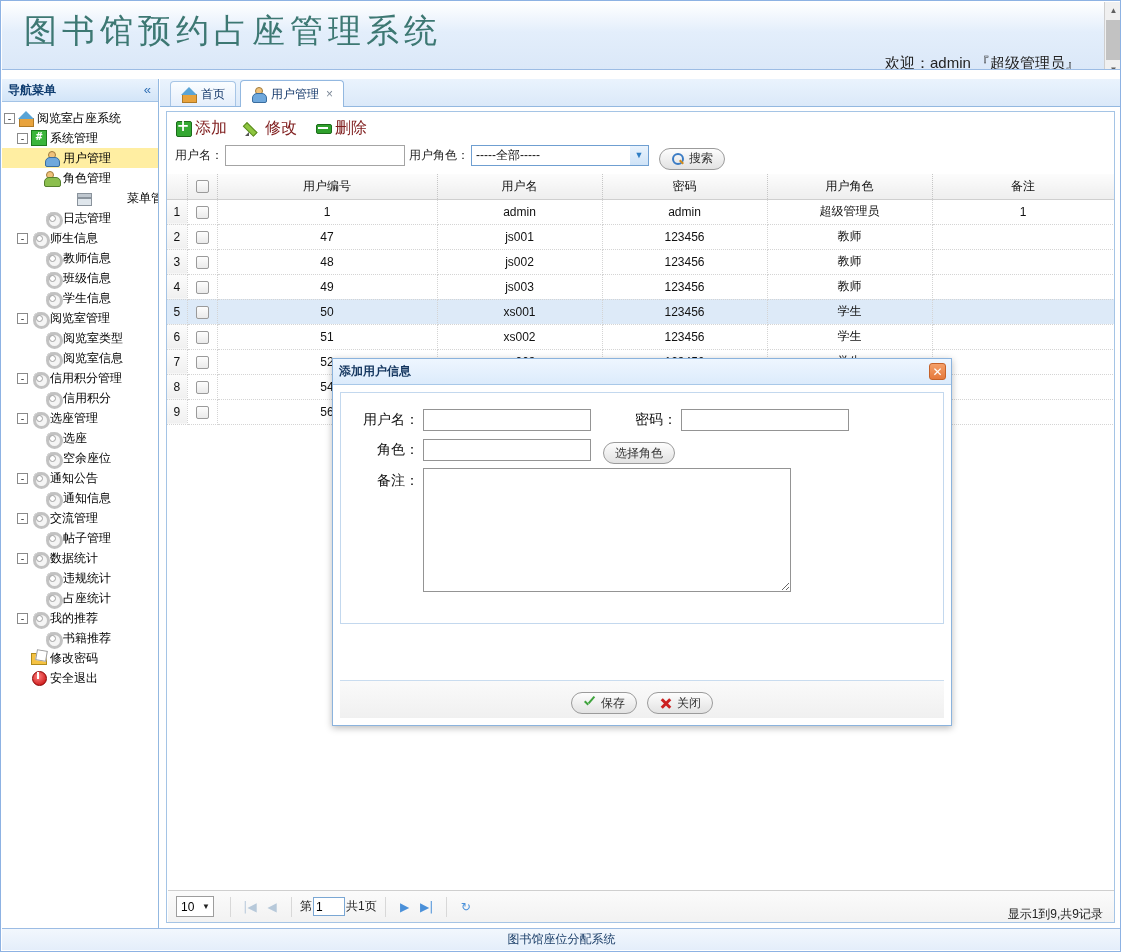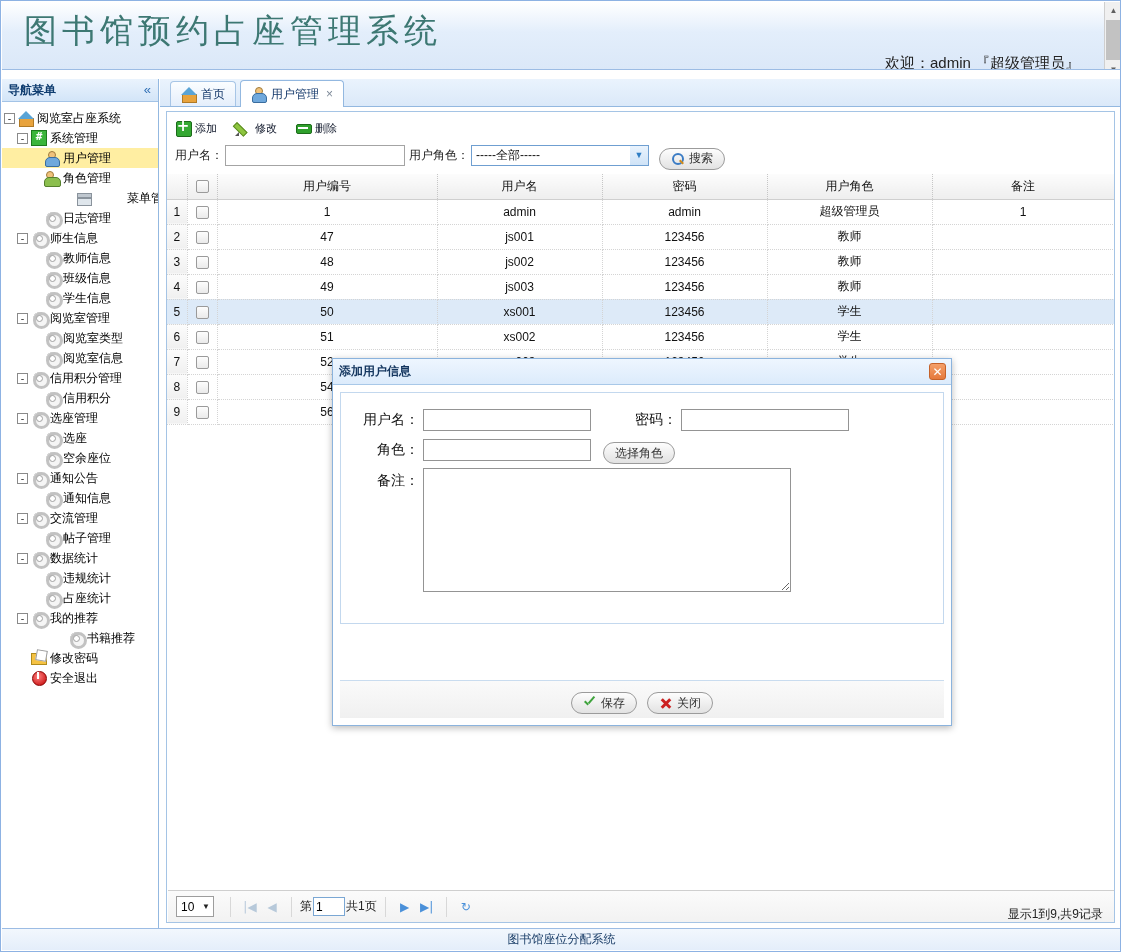--- a/index.html
+++ b/index.html
@@ -178,21 +178,21 @@
 
   .toolbar {
     height: 28px;
     display: flex; align-items: center;
     padding: 4px 8px 0 8px;
     background: #fff;
   }
   .tb-btn {
     display: flex; align-items: center;
     margin-right: 18px;
-    font-size: 11px; color: #0f172a;
+    font-size: 16px; color: #7f1d1d;
     cursor: pointer;
   }
   .tb-btn .bi { width: 16px; height: 16px; margin-right: 4px; position: relative; flex: 0 0 auto;}
   .bi-add::before{content:"";position:absolute;left:1px;top:1px;width:14px;height:14px;background:#34a832;border:1px solid #1c6b1a;border-radius:2px;}
   .bi-add::after{content:"+";position:absolute;left:0;top:-3px;width:16px;text-align:center;font-size:15px;font-weight:bold;color:#fff;font-family:"DejaVu Sans",sans-serif;}
   .bi-edit::before{content:"";position:absolute;left:2px;top:2px;width:13px;height:4px;background:#8ec63f;border:1px solid #5c8a25;transform:rotate(45deg);transform-origin:0 0;}
   .bi-edit::after{content:"";position:absolute;left:0px;top:12px;border-left:4px solid transparent;border-right:0 solid transparent;border-bottom:4px solid #555;}
   .bi-del::before{content:"";position:absolute;left:1px;top:4px;width:14px;height:8px;background:#2fa02c;border:1px solid #1c6b1a;border-radius:2px;}
   .bi-del::after{content:"";position:absolute;left:3px;top:7px;width:10px;height:2px;background:#fff;}
 
@@ -551,21 +551,21 @@
         <div class="node" style="padding-left: 28px;">
           <span class="nt"></span>
           <span class="ic ic-gear"></span>
           <span class="lbl">占座统计</span>
         </div>
         <div class="node" style="padding-left: 15px;">
           <span class="toggle">-</span>
           <span class="ic ic-gear"></span>
           <span class="lbl">我的推荐</span>
         </div>
-        <div class="node" style="padding-left: 28px; margin-left: 24px;">
+        <div class="node" style="padding-left: 28px;">
           <span class="nt"></span>
           <span class="ic ic-gear"></span>
           <span class="lbl">书籍推荐</span>
         </div>
         <div class="node" style="padding-left: 15px;">
           <span class="nt"></span>
           <span class="ic ic-pwd"></span>
           <span class="lbl">修改密码</span>
         </div>
         <div class="node" style="padding-left: 15px;">

